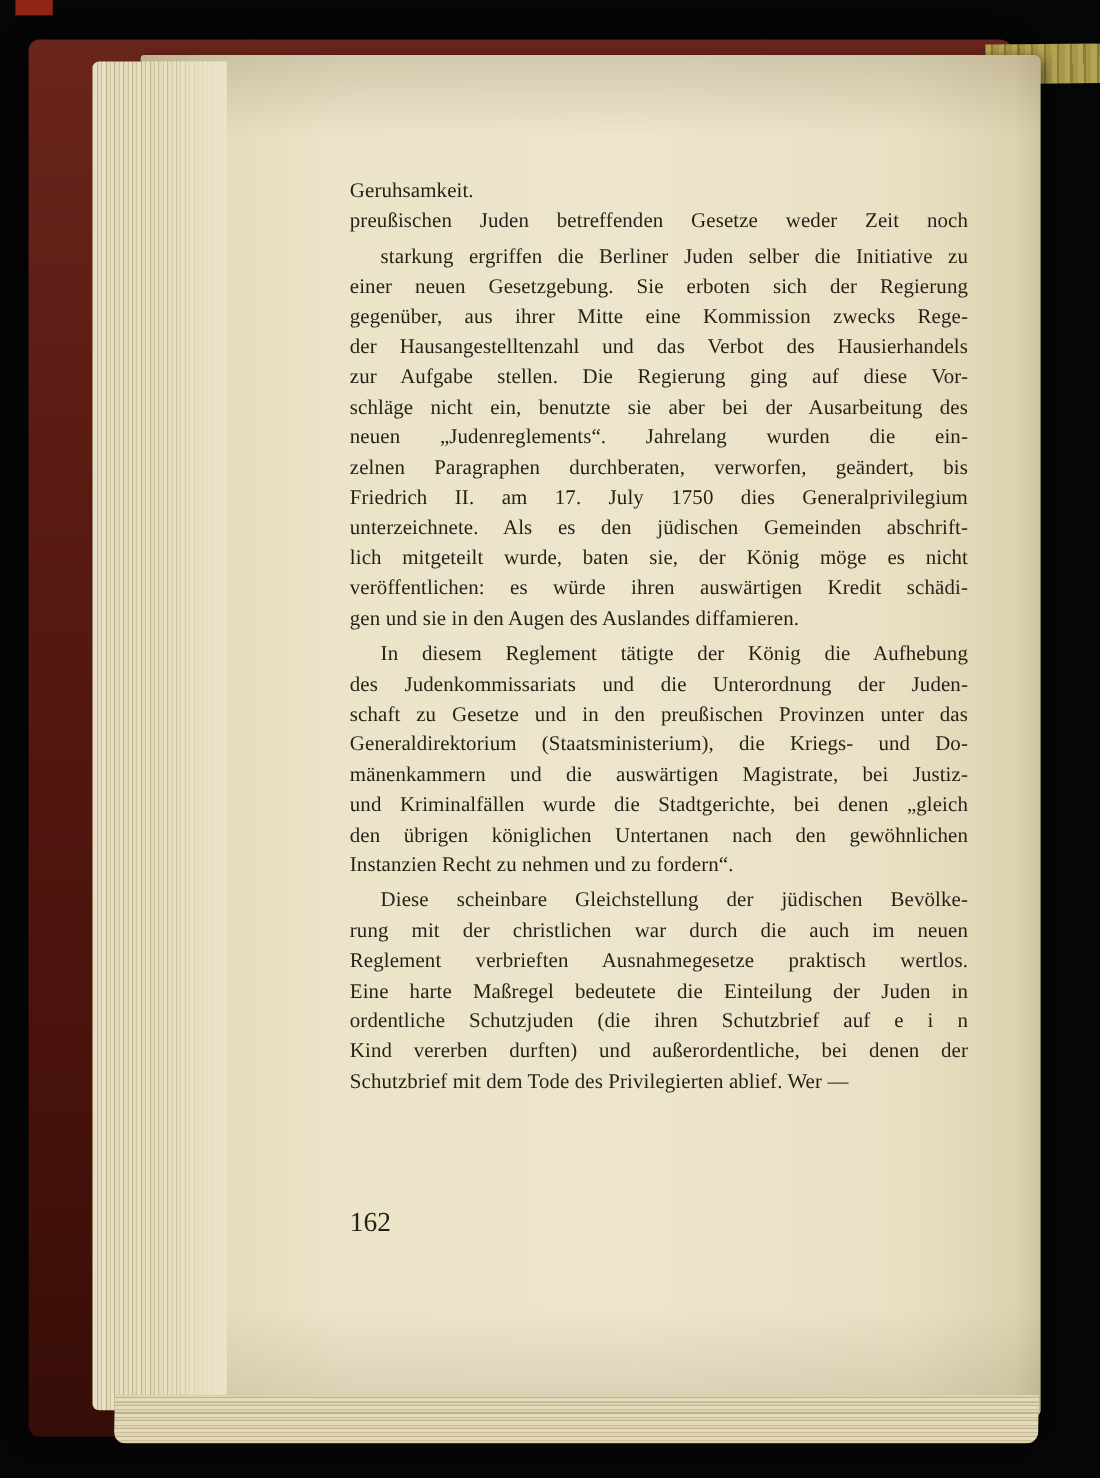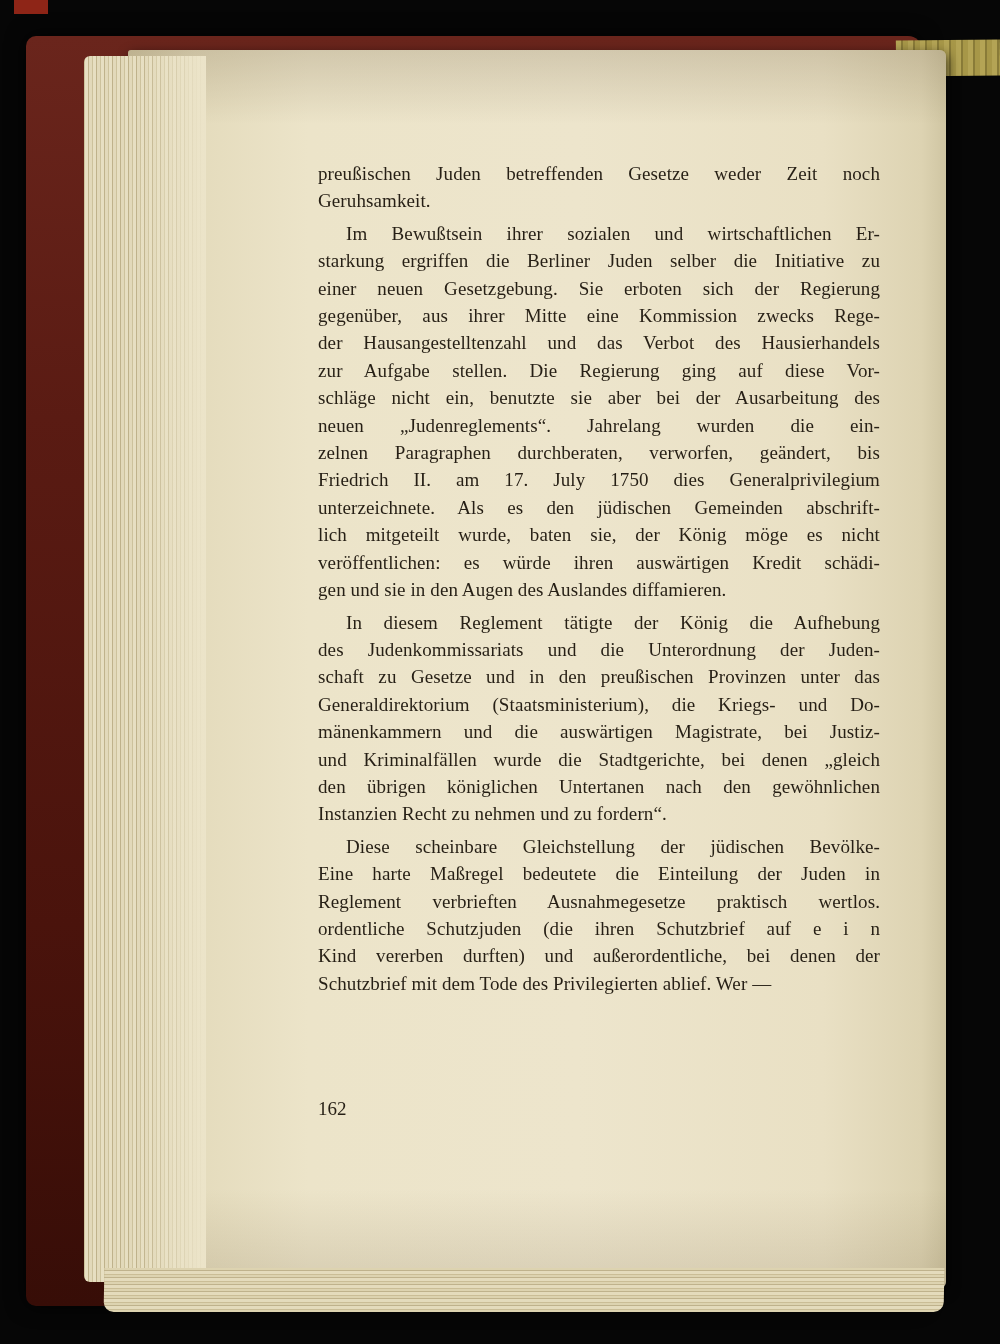--- a/index.html
+++ b/index.html
@@ -78,42 +78,41 @@
     font-size:19px;line-height:27.4px;
     letter-spacing:.1px;
   }
   .para{margin:0 0 5px 0;}
   .para.indent .line:first-child{text-indent:28px;}
   .line{text-align:justify;text-align-last:justify;}
   .line.end{text-align-last:left;}
 
   .page-number{
     position:absolute;left:190px;top:1048px;
-    color:#261f15;font-size:19px;
+    color:#261f15;font-size:25px;
   }
 </style>
 </head>
 <body>
 
 <div class="scene">
 
   <div class="red-tab"></div>
 
   <div class="cover"></div>
 
   <div class="fore-edge-right"></div>
 
   <div class="page">
     <div class="text-block">
         <div class="para">
+          <div class="line end">Geruhsamkeit.</div>
           <div class="line">preußischen Juden betreffenden Gesetze weder Zeit noch</div>
-          <div class="line end">Geruhsamkeit.</div>
         </div>
         <div class="para indent">
-          <div class="line">Im Bewußtsein ihrer sozialen und wirtschaftlichen Er-</div>
           <div class="line">starkung ergriffen die Berliner Juden selber die Initiative zu</div>
           <div class="line">einer neuen Gesetzgebung. Sie erboten sich der Regierung</div>
           <div class="line">gegenüber, aus ihrer Mitte eine Kommission zwecks Rege-</div>
           <div class="line">der Hausangestelltenzahl und das Verbot des Hausierhandels</div>
           <div class="line">zur Aufgabe stellen. Die Regierung ging auf diese Vor-</div>
           <div class="line">schläge nicht ein, benutzte sie aber bei der Ausarbeitung des</div>
           <div class="line">neuen „Judenreglements“. Jahrelang wurden die ein-</div>
           <div class="line">zelnen Paragraphen durchberaten, verworfen, geändert, bis</div>
           <div class="line">Friedrich II. am 17. July 1750 dies Generalprivilegium</div>
           <div class="line">unterzeichnete. Als es den jüdischen Gemeinden abschrift-</div>
@@ -126,22 +125,23 @@
           <div class="line">des Judenkommissariats und die Unterordnung der Juden-</div>
           <div class="line">schaft zu Gesetze und in den preußischen Provinzen unter das</div>
           <div class="line">Generaldirektorium (Staatsministerium), die Kriegs- und Do-</div>
           <div class="line">mänenkammern und die auswärtigen Magistrate, bei Justiz-</div>
           <div class="line">und Kriminalfällen wurde die Stadtgerichte, bei denen „gleich</div>
           <div class="line">den übrigen königlichen Untertanen nach den gewöhnlichen</div>
           <div class="line end">Instanzien Recht zu nehmen und zu fordern“.</div>
         </div>
         <div class="para indent">
           <div class="line">Diese scheinbare Gleichstellung der jüdischen Bevölke-</div>
+          <div class="line">rung mit der christlichen war durch die auch im neuen</div>
+          <div class="line">Reglement verbrieften Ausnahmegesetze praktisch wertlos.</div>
           <div class="line">Eine harte Maßregel bedeutete die Einteilung der Juden in</div>
-          <div class="line">Reglement verbrieften Ausnahmegesetze praktisch wertlos.</div>
           <div class="line">ordentliche Schutzjuden (die ihren Schutzbrief auf  e i n</div>
           <div class="line">Kind vererben durften) und außerordentliche, bei denen der</div>
           <div class="line end">Schutzbrief mit dem Tode des Privilegierten ablief. Wer —</div>
         </div>
       </div>
     <div class="page-number">162</div>
   </div>
 
   <div class="edge-left"></div>
 

